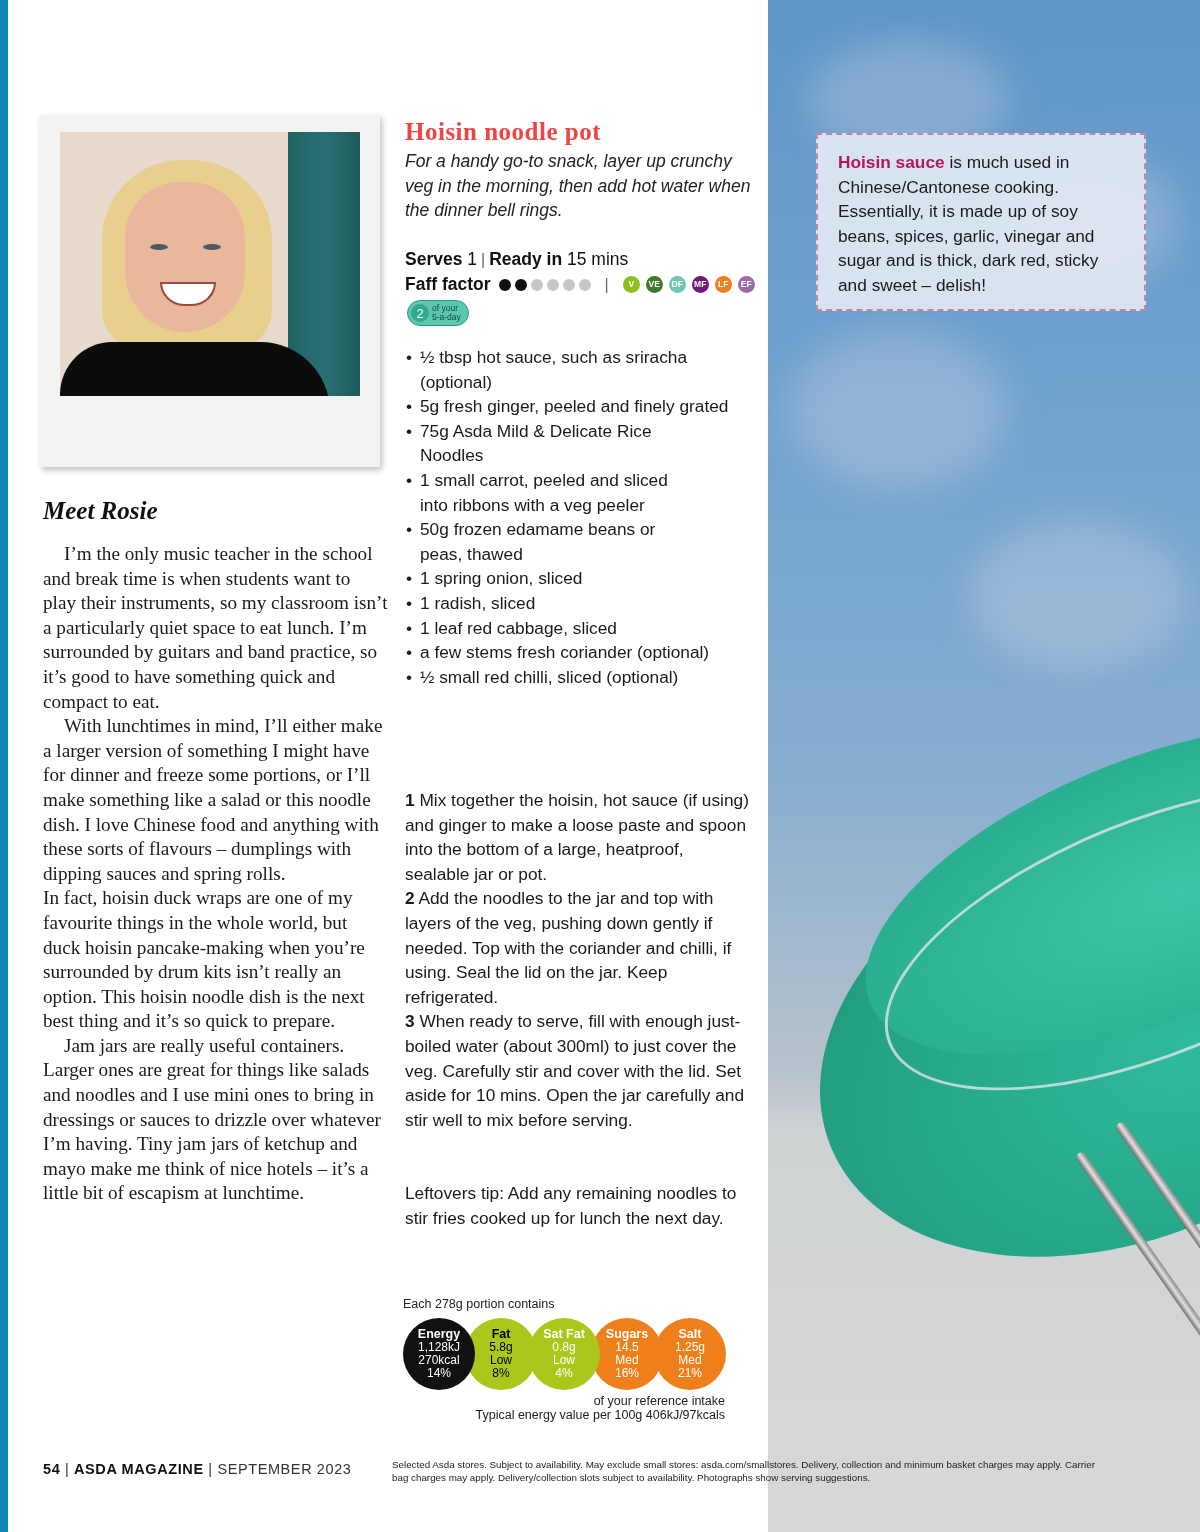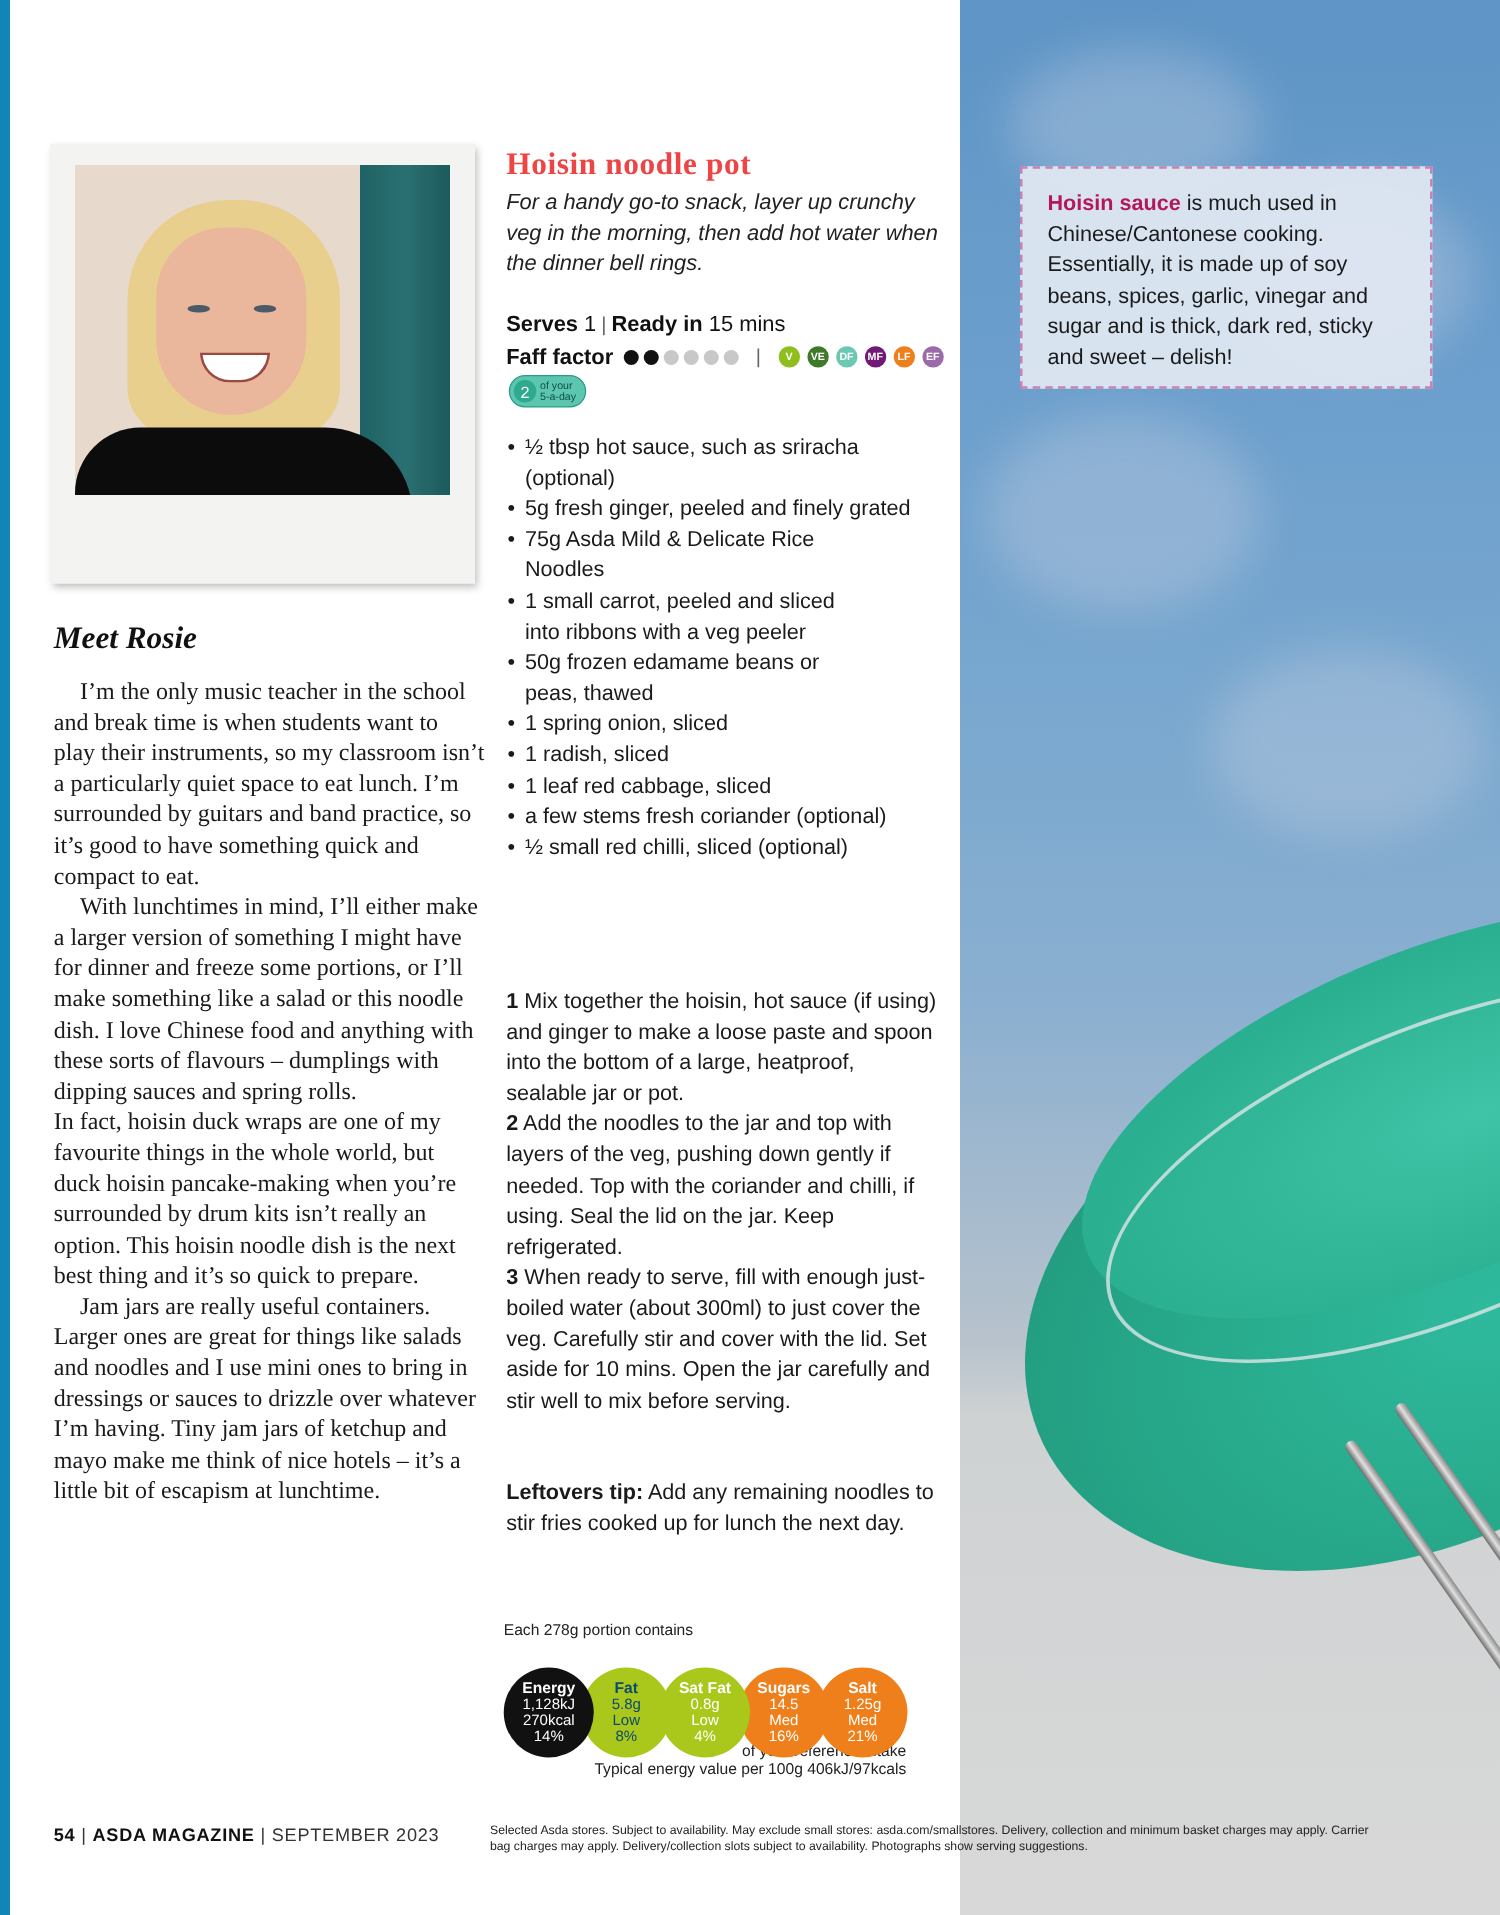--- a/index.html
+++ b/index.html
@@ -42,25 +42,25 @@
   .five-a-day{position:absolute;left:407px;top:300px;height:26px;width:62px;border-radius:13px;background:#5cc6b0;border:1.5px solid #2a9c86;display:flex;align-items:center;box-sizing:border-box;padding-left:3px;}
   .five-a-day .num{width:18px;height:18px;border-radius:50%;background:#2fa98f;color:#fff;font-size:13px;display:flex;align-items:center;justify-content:center;}
   .five-a-day .txt{font-size:8.5px;line-height:9px;color:#0e4f45;margin-left:3px;}
   .ingredients{position:absolute;left:405px;top:345px;width:350px;list-style:none;margin:0;padding:0;font-size:17.3px;line-height:24.6px;color:#1a1a1a;}
   .ingredients li{position:relative;padding-left:15px;}
   .ingredients li:before{content:"•";position:absolute;left:1px;}
   .method{position:absolute;left:405px;top:788px;width:345px;font-size:17.3px;line-height:24.6px;color:#1a1a1a;}
   .method p{margin:0;}
   .method b{font-weight:bold;}
   .tip{position:absolute;left:405px;top:1181px;width:345px;font-size:17.3px;line-height:24.6px;color:#1a1a1a;}
-  .tip b{font-weight:bold;}
+  .tip b{font-weight:normal;}
   
   .nutri-caption{position:absolute;left:403px;top:1297px;font-size:12.5px;color:#222;}
   .nutri-row{position:absolute;left:403px;top:1318px;height:72px;width:330px;}
-  .nutri-circle{position:absolute;top:16px;width:72px;height:72px;border-radius:50%;display:flex;flex-direction:column;justify-content:center;font-size:12px;line-height:13px;text-align:center;}
+  .nutri-circle{position:absolute;top:0;width:72px;height:72px;border-radius:50%;display:flex;flex-direction:column;justify-content:center;font-size:12px;line-height:13px;text-align:center;}
   .nutri-circle .n-title{font-weight:bold;font-size:12.5px;}
   .nutri-foot{position:absolute;left:403px;top:1394px;width:322px;text-align:right;font-size:12.5px;line-height:14px;color:#222;}
   
   .info-box{position:absolute;left:816px;top:133px;width:330px;height:178px;box-sizing:border-box;background:rgba(225,232,242,0.93);border:2px dashed #c583b3;padding:15px 18px 0 20px;font-size:17.3px;line-height:24.6px;color:#1a1a1a;}
   .info-box .hl{color:#b3175e;font-weight:bold;}
   
   .folio{position:absolute;left:43px;top:1461px;font-size:14.5px;letter-spacing:0.6px;color:#111;}
   .folio b{font-weight:bold;}
   .folio .light{color:#333;}
   .disclaimer{position:absolute;left:392px;top:1459px;width:720px;font-size:9.8px;line-height:12.5px;color:#222;}
@@ -156,21 +156,21 @@
 </div>
 
 <div class="nutri-caption">Each 278g portion contains</div>
 <div class="nutri-row">
   <div class="nutri-circle" style="left:0;background:#111;color:#fff;z-index:5;">
     <span class="n-title">Energy</span>
     <span>1,128kJ</span>
     <span>270kcal</span>
     <span>14%</span>
   </div>
-  <div class="nutri-circle" style="left:62px;background:#a9c81b;color:#0c4a6e;z-index:4;">
+  <div class="nutri-circle" style="left:62px;background:#a9c81b;color:#000000;z-index:4;">
     <span class="n-title">Fat</span>
     <span>5.8g</span>
     <span>Low</span>
     <span>8%</span>
   </div>
   <div class="nutri-circle" style="left:125px;background:#a9c81b;color:#fff;z-index:3;">
     <span class="n-title">Sat Fat</span>
     <span>0.8g</span>
     <span>Low</span>
     <span>4%</span>

